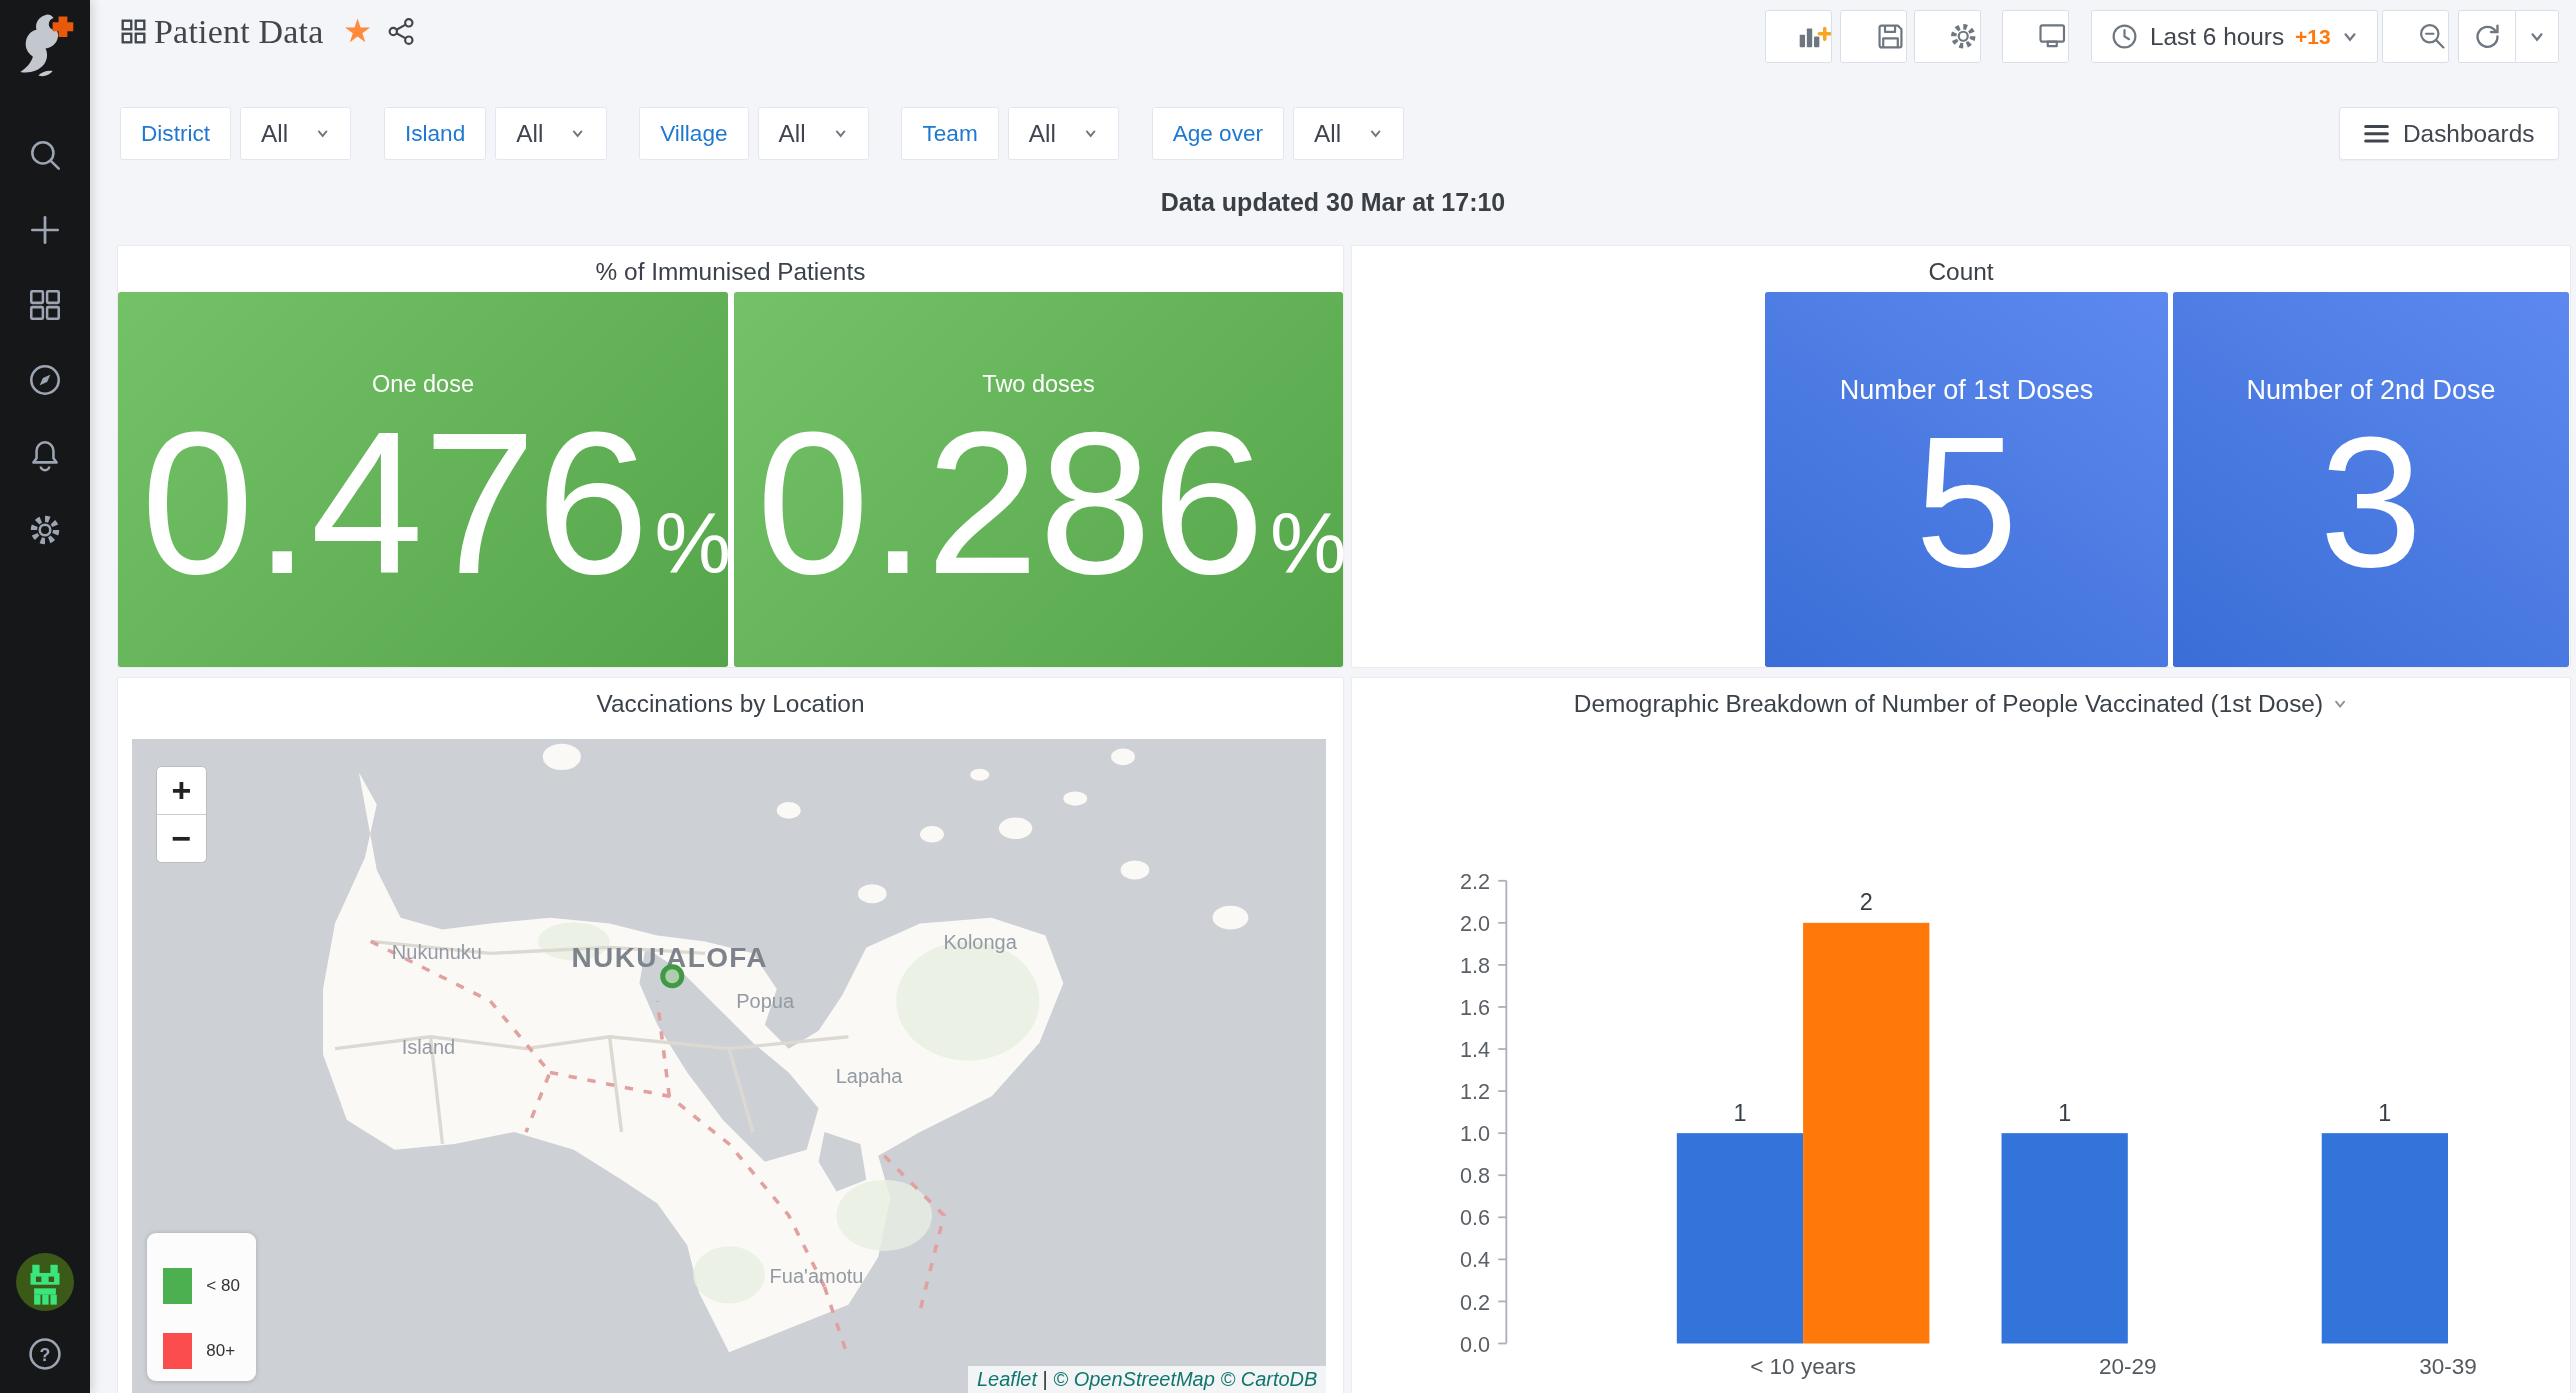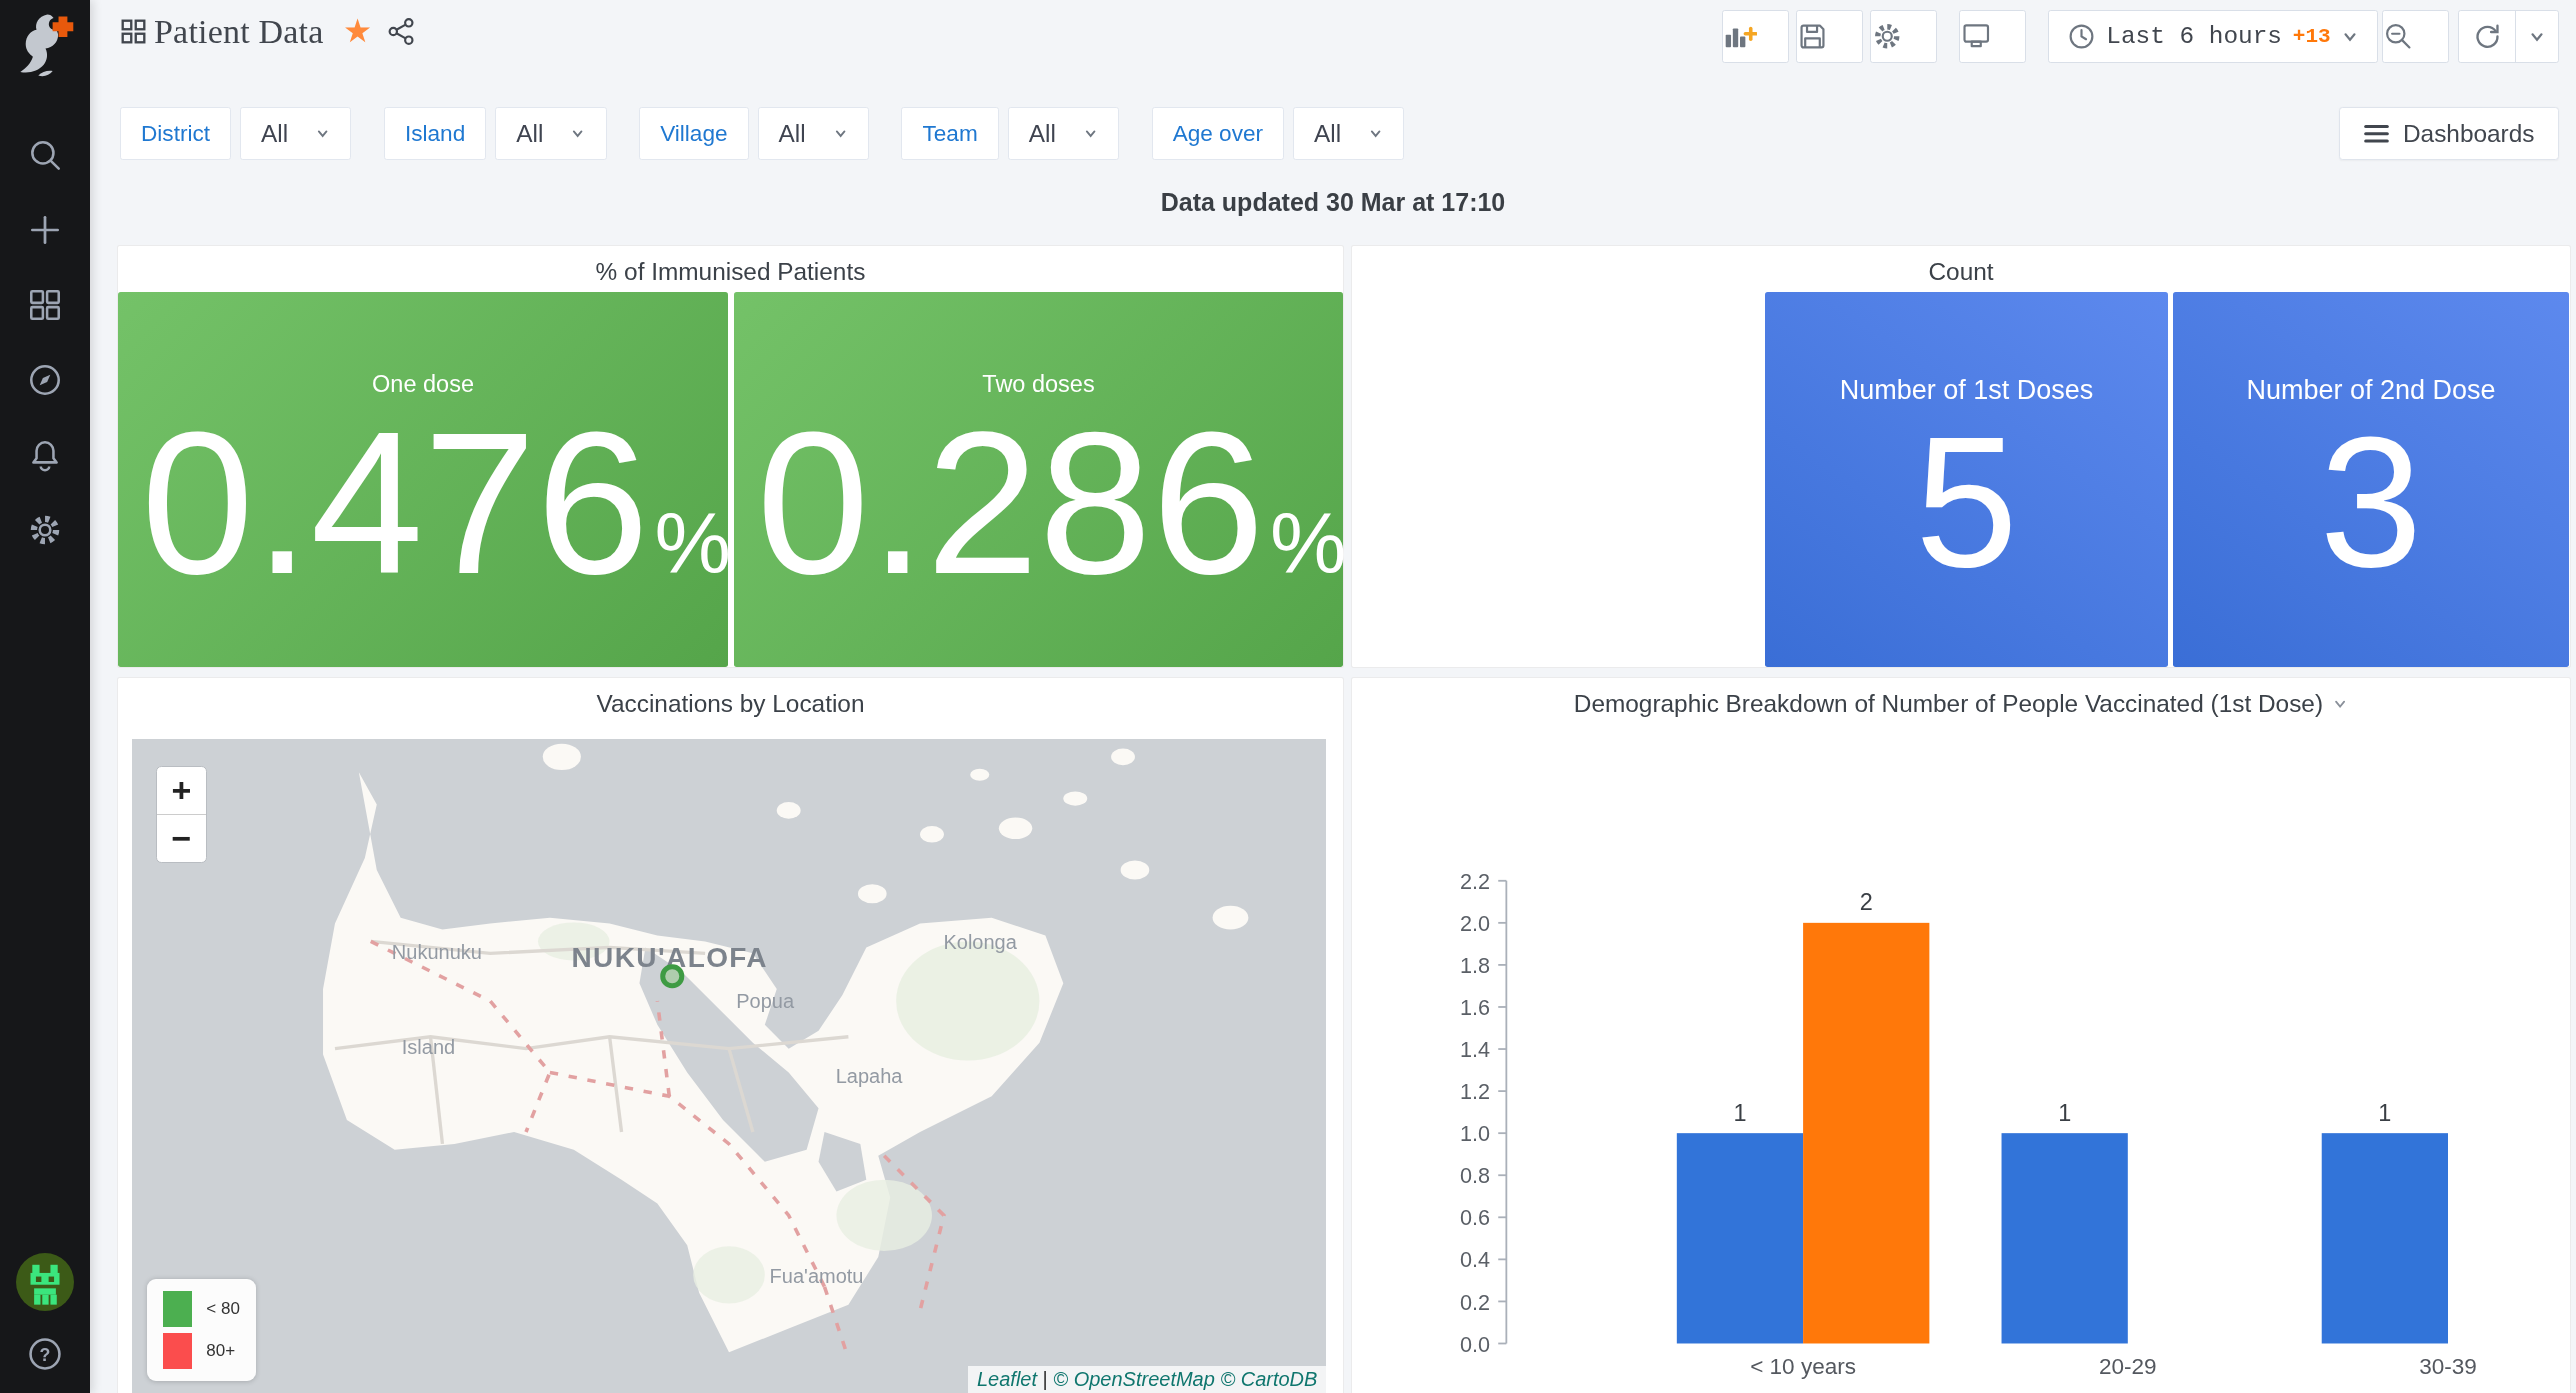--- a/index.html
+++ b/index.html
@@ -14,21 +14,21 @@
   .side-btn{width:40px;height:40px;display:flex;align-items:center;justify-content:center;cursor:pointer;}
   .side-bottom{position:absolute;bottom:20px;left:0;width:90px;display:flex;flex-direction:column;gap:23.5px;align-items:center;}
 
   
   .hdr{position:absolute;left:90px;top:0;right:0;height:90px;}
   .hdr-left{position:absolute;left:30px;top:12.6px;display:flex;align-items:center;gap:7px;font-family:Liberation Serif, serif;}
   .page-title{font-size:34px;font-weight:500;color:#41464e;letter-spacing:0.2px;}
   .star{font-size:32.5px;color:#ff8a3c;line-height:1;margin-left:12.6px;cursor:pointer;}
   .hdr-right{position:absolute;right:17px;top:10px;display:flex;align-items:center;}
   .tbtn{height:51px;background:#fff;border:0.9px solid #d9dfe8;border-radius:2.7px;display:flex;
-        align-items:center;justify-content:space-between;cursor:pointer;font-family:Liberation Mono, monospace;}
+        align-items:center;justify-content:flex-end;cursor:pointer;}
   .sq{width:65px;}
   .gap8{margin-left:7.2px;} .gap24{margin-left:21.7px;} .gap4{margin-left:3.6px;} .gap10{margin-left:9px;}
   .timebtn{padding:0 18px;gap:10.8px;font-size:24.4px;font-weight:500;color:#41464e;}
   .time-extra{color:#ff780a;font-size:21px;font-weight:700;}
   .splitbtn{display:flex;align-items:stretch;padding:0;}
   .split-l{width:56px;display:flex;align-items:center;justify-content:center;border-right:0.9px solid #d9dfe8;}
   .split-r{width:42px;display:flex;align-items:center;justify-content:center;}
 
   
   .filters{position:absolute;left:120px;top:107px;display:flex;gap:32.5px;}
@@ -67,21 +67,21 @@
   .mapbox{position:absolute;left:14.4px;top:61px;width:1194px;height:655px;background:#cdd1d5;overflow:hidden;}
   .map-label{position:absolute;transform:translate(-50%,-50%);font-size:20px;color:#939aa3;white-space:nowrap;}
   .map-capital{font-size:28px;font-weight:700;color:#7c838c;letter-spacing:1.4px;}
   .zoomctl{position:absolute;left:23.5px;top:27px;width:49px;background:#fff;border:1.8px solid #b9bdc2;
            border-radius:5.4px;overflow:hidden;}
   .zbtn{height:47px;display:flex;align-items:center;justify-content:center;font-size:34px;font-weight:700;
         color:#222;cursor:pointer;}
   .zbtn+.zbtn{border-top:0.9px solid #ccc;}
   .maplegend{position:absolute;left:14.4px;bottom:12.6px;background:rgba(255,255,255,.93);border-radius:9px;
              padding:12.6px 16.2px;box-shadow:0 0.9px 5.4px rgba(0,0,0,.18);display:flex;flex-direction:column;gap:5.4px;}
-  .litem{display:flex;align-items:center;gap:14.4px;font-size:17px;color:#333;}
+  .litem{display:flex;align-items:center;gap:14.4px;font-size:17px;color:#333;margin-top:23px;}
   .lswatch{width:29px;height:36px;}
   .attrib{position:absolute;right:0;bottom:0;background:rgba(255,255,255,.75);padding:2.7px 9px;font-size:20px;color:#333;}
   .attrib a{color:#0f766e;text-decoration:none;cursor:pointer;font-style:italic;}
   .marker{position:absolute;width:23.5px;height:23.5px;border:5.4px solid #3e9b43;border-radius:50%;
           background:rgba(140,200,125,.45);transform:translate(-50%,-50%);box-sizing:border-box;}
 
   
   .chart-svg{position:absolute;left:14.4px;top:72px;}
   .tick-text{font-size:24px;fill:#5a5f66;}
   .cat-text{font-size:25px;fill:#54585f;}

